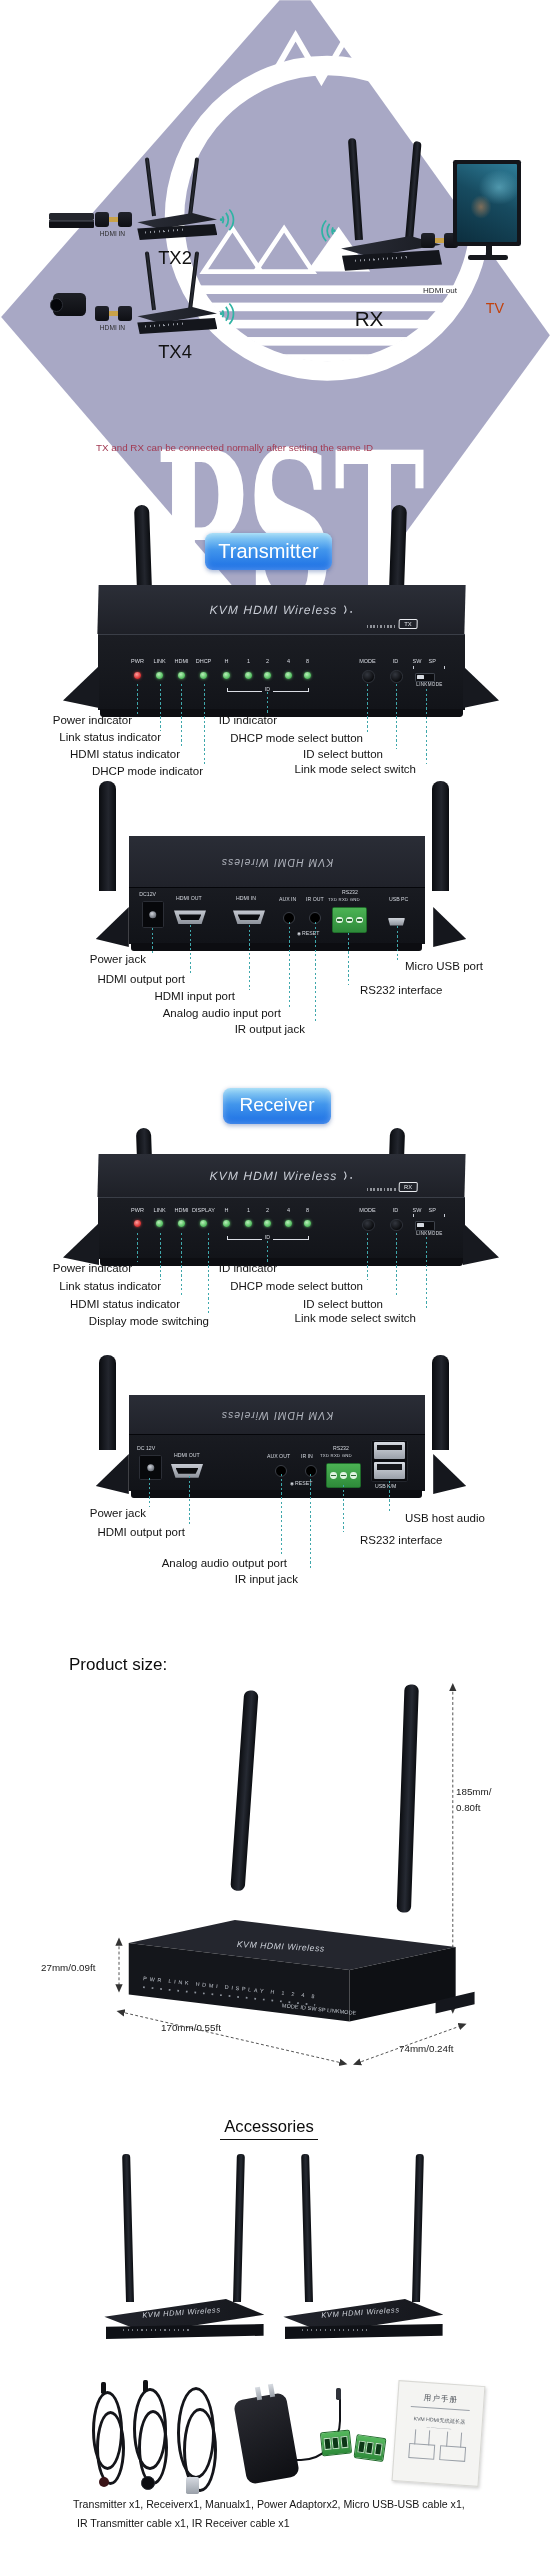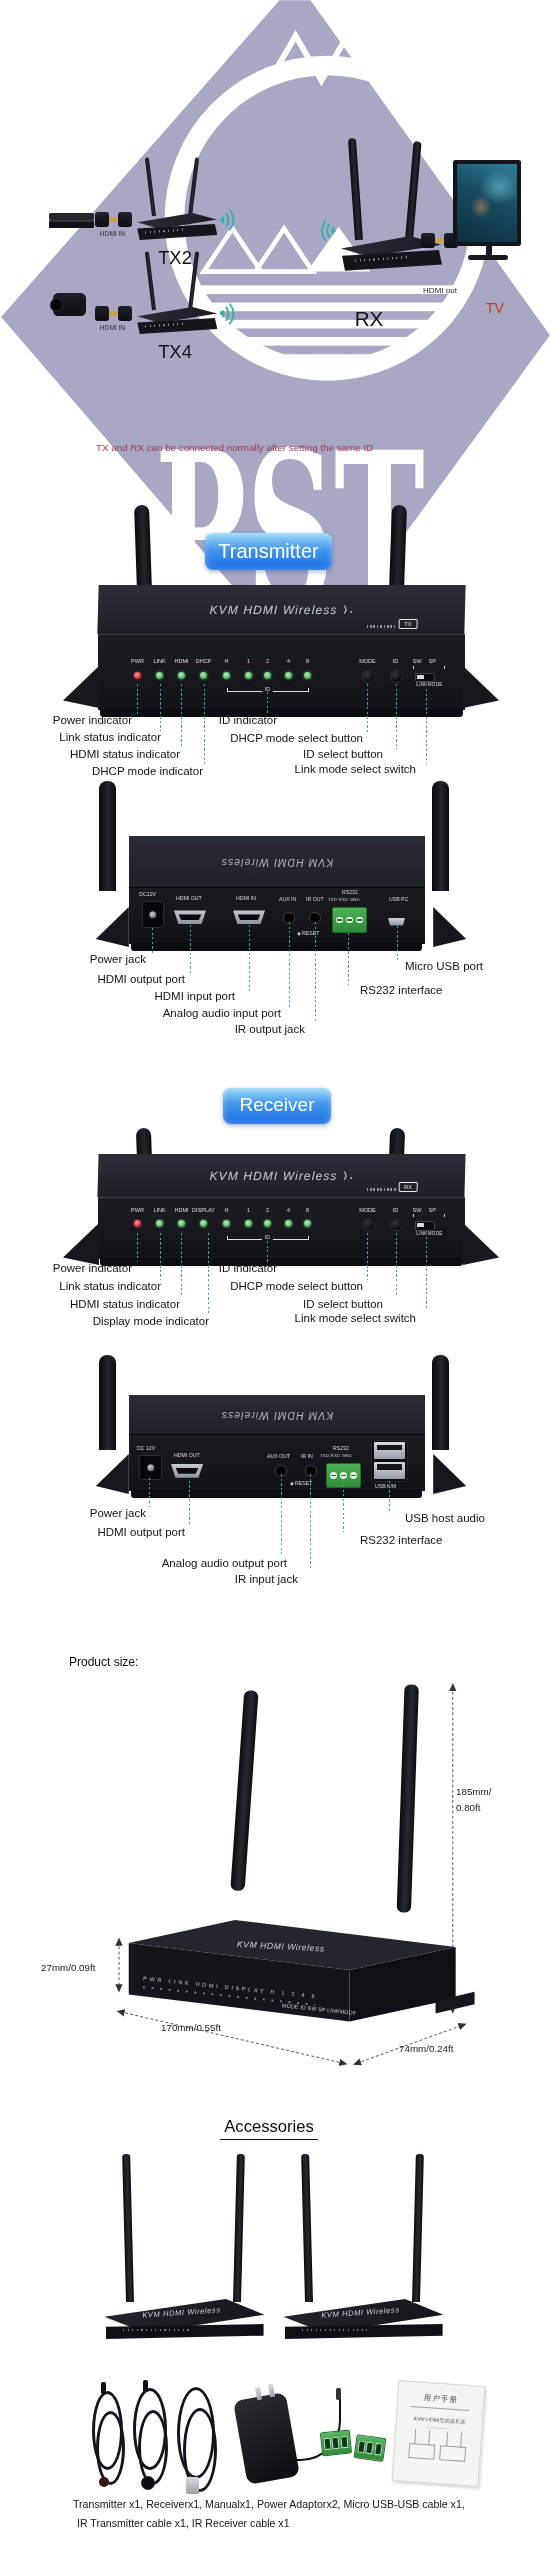--- a/index.html
+++ b/index.html
@@ -129,21 +129,21 @@
   .usbblock{position:absolute;width:37px;height:42px;background:#0b0c10;border:1.1px solid #23262d;border-radius:1.7px;padding:1.7px;box-sizing:border-box;}
   .usbblock i{display:block;width:100%;height:17px;margin-bottom:2.3px;background:linear-gradient(180deg,#d7dbe2,#9aa0a9);position:relative;border-radius:1.1px;}
   .usbblock i::after{content:"";position:absolute;left:3.4px;top:2.9px;right:3.4px;height:5.2px;background:#15161a;}
   .resetlab{position:absolute;color:#d5d9e0;font-size:5.2px;}
   .resetlab::before{content:"◉";margin-right:1.1px;font-size:4.6px;}
   
   .ld{position:absolute;width:1.1px;background:repeating-linear-gradient(180deg,#3fa7ab 0 2.3px,transparent 2.3px 4.6px);}
   .co{position:absolute;font-size:11.5px;color:#141414;white-space:nowrap;}
   .co.r{text-align:right;}
   
-  .ps-heading{position:absolute;left:69px;top:1655px;font-size:12px;color:#0b0b0b;}
+  .ps-heading{position:absolute;left:69px;top:1655px;font-size:17px;color:#0b0b0b;}
   .dim{position:absolute;font-size:9.8px;color:#202020;white-space:nowrap;}
   
   .acc-heading{position:absolute;left:220px;top:2117px;width:98px;text-align:center;font-size:16.6px;color:#0b0b0b;}
   .acc-underline{position:absolute;left:220px;top:2139px;width:98px;height:1.1px;background:#111;}
   .acc-dev{position:absolute;width:168px;height:201px;}
   #acc-dev1{left:101px;top:2154px}
   #acc-dev2{left:280px;top:2154px}
   .aant{position:absolute;top:0;width:7.5px;height:148px;background:linear-gradient(90deg,#0a0c10,#262a32 55%,#0a0c10);border-radius:3.4px 3.4px 0 0;transform-origin:bottom;}
   .aant.k1{left:25px;transform:rotate(-1.5deg)}
   .aant.k2{left:132px;transform:rotate(1.5deg)}
@@ -534,21 +534,21 @@
   <i class="ld" style="left:181px;top:1233px;height:64px"></i>
   <i class="ld" style="left:208px;top:1233px;height:82px"></i>
   <i class="ld" style="left:267px;top:1241px;height:20.7px"></i>
   <i class="ld" style="left:367px;top:1233px;height:47px"></i>
   <i class="ld" style="left:396px;top:1233px;height:64px"></i>
   <i class="ld" style="left:426px;top:1237px;height:73px"></i>
 
   <div class="co r" style="right:419px;top:1262px">Power indicator</div>
   <div class="co r" style="right:390px;top:1280px">Link status indicator</div>
   <div class="co r" style="right:371px;top:1298px">HDMI status indicator</div>
-  <div class="co r" style="right:342px;top:1315px">Display mode indicator</div>
+  <div class="co r" style="right:342px;top:1315px">Display mode switching</div>
   <div class="co r" style="right:274px;top:1262px">ID indicator</div>
   <div class="co r" style="right:188px;top:1280px">DHCP mode select button</div>
   <div class="co r" style="right:168px;top:1298px">ID select button</div>
   <div class="co r" style="right:135px;top:1312px">Link mode select switch</div>
 
   <div class="dev-rear" id="rx-rear">
     <i class="rant q1"></i>
     <i class="rant q2"></i>
     <div class="rtop">
       <div class="logo"><span>KVM HDMI Wireless</span></div>

